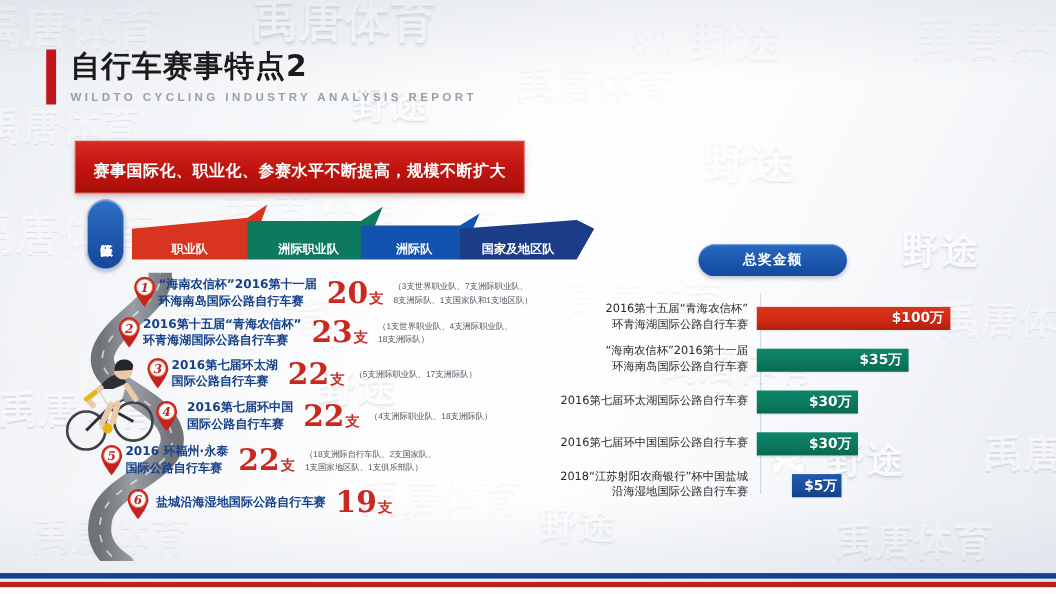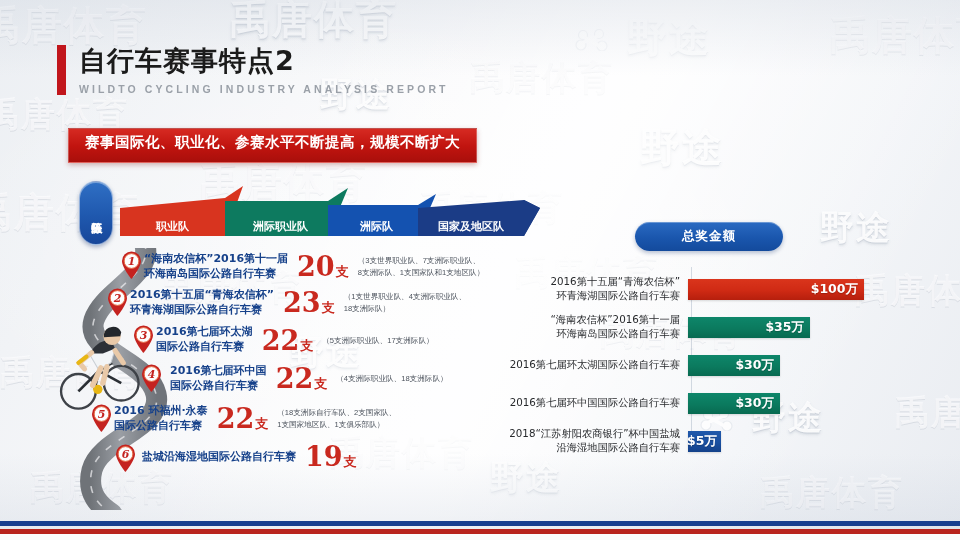--- a/index.html
+++ b/index.html
@@ -43,39 +43,39 @@
     pointer-events:none;
   }
   .vignette{
     position:absolute; inset:0; pointer-events:none;
     background:radial-gradient(ellipse at 40% 45%, rgba(255,255,255,.45) 0%, rgba(255,255,255,0) 55%),
                linear-gradient(180deg, rgba(205,212,222,.35) 0%, rgba(255,255,255,0) 14%, rgba(255,255,255,0) 84%, rgba(200,208,220,.35) 100%);
   }
 
   
   #title-block { position:absolute; left:42px; top:45px; z-index:6; }
-  .title-row { display:flex; align-items:stretch;margin-left:15px; }
+  .title-row { display:flex; align-items:stretch; }
   .title-bar { width:9px; background:#c1161c; margin-right:13px; }
   .title-texts { padding-top:1px; }
   #page-title {
     font-size:27px; font-weight:700; color:#1b1b1b; letter-spacing:1px;
     line-height:1.12;
     font-family:"DejaVu Sans","Liberation Sans",sans-serif;
   }
   #page-subtitle {
     font-size:10.5px; color:#9aa0a8; letter-spacing:3.1px; margin-top:7px;
     font-weight:600;
   }
 
   
   #red-banner {
     position:absolute; left:68px; top:128px; z-index:6;
     background:linear-gradient(180deg,#d62a22 0%,#c1140f 52%,#a90f0b 100%);
     color:#fff; font-size:14.5px; font-weight:700;
-    padding:4px 16px 10px 16px;
+    padding:17px 16px 10px 16px;
     letter-spacing:.5px;
     box-shadow:0 2px 5px rgba(120,20,16,.3);
     border:1px solid rgba(255,255,255,.28);
     font-family:"DejaVu Sans","Liberation Sans",sans-serif;
   }
 
   
   #level-pill {
     position:absolute; left:79px; top:181px; z-index:7;
     width:34px; height:64px; border-radius:17px;
@@ -135,21 +135,21 @@
   #item-1 { margin-left:26px; }
   #item-2 { margin-left:12px; }
   #item-3 { margin-left:38px; }
   #item-4 { margin-left:52px; }
   #item-5 { margin-left:-4px; }
   #item-6 { margin-left:24px; }
 
   
   #prize-panel { position:absolute; left:490px; top:222px; width:465px; z-index:6; }
   #prize-header {
-    width:148px; height:29px; margin:0 auto 0 145px;
+    width:135px; height:29px; margin:0 auto 0 145px;
     background:linear-gradient(180deg,#2a6ac2 0%,#1a56ad 55%,#134a9c 100%);
     border-radius:15px;
     display:flex; align-items:center; justify-content:center;
     box-shadow:0 2px 4px rgba(20,50,110,.3), inset 0 1px 0 rgba(255,255,255,.3);
   }
   #prize-header span {
     color:#fff; font-size:12.5px; font-weight:700; letter-spacing:1px;
     font-family:"DejaVu Sans","Liberation Sans",sans-serif;
   }
   #prize-rows { margin-top:20px; position:relative; }
@@ -459,21 +459,21 @@
           </div>
         </div>
       </div>
 
       <div class="prize-row">
         <div class="prize-label">
           <div>“海南农信杯”2016第十一届</div>
           <div>环海南岛国际公路自行车赛</div>
         </div>
         <div class="prize-bar-cell">
-          <div class="prize-bar" style="width:122px; background:linear-gradient(180deg,#0e866a 0%,#0b7a5e 55%,#086a51 100%);">
+          <div class="prize-bar" style="width:138px; background:linear-gradient(180deg,#0e866a 0%,#0b7a5e 55%,#086a51 100%);">
             <span class="val">$35万</span>
           </div>
         </div>
       </div>
 
       <div class="prize-row">
         <div class="prize-label">
           <div>2016第七届环太湖国际公路自行车赛</div>
         </div>
         <div class="prize-bar-cell">
@@ -493,21 +493,21 @@
           </div>
         </div>
       </div>
 
       <div class="prize-row">
         <div class="prize-label">
           <div>2018“江苏射阳农商银行”杯中国盐城</div>
           <div>沿海湿地国际公路自行车赛</div>
         </div>
         <div class="prize-bar-cell">
-          <div class="prize-bar" style="width:33px; background:linear-gradient(180deg,#2059ab 0%,#1a4fa0 55%,#14418a 100%); padding-right:4px;">
+          <div class="prize-bar" style="width:45px; background:linear-gradient(180deg,#2059ab 0%,#1a4fa0 55%,#14418a 100%); padding-right:4px;margin-left:32px;">
             <span class="val">$5万</span>
           </div>
         </div>
       </div>
     </div>
   </div>
 
   <div id="bottom-stripes">
     <div class="stripe-blue"></div>
     <div class="stripe-red"></div>

